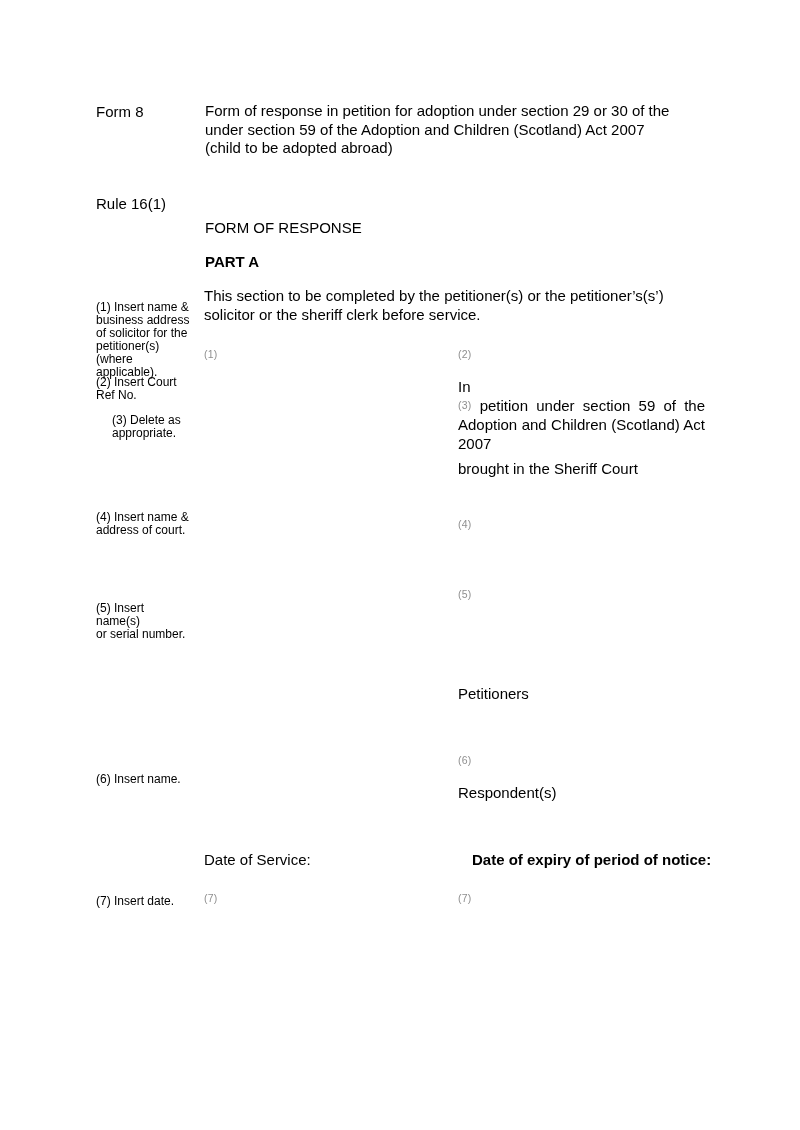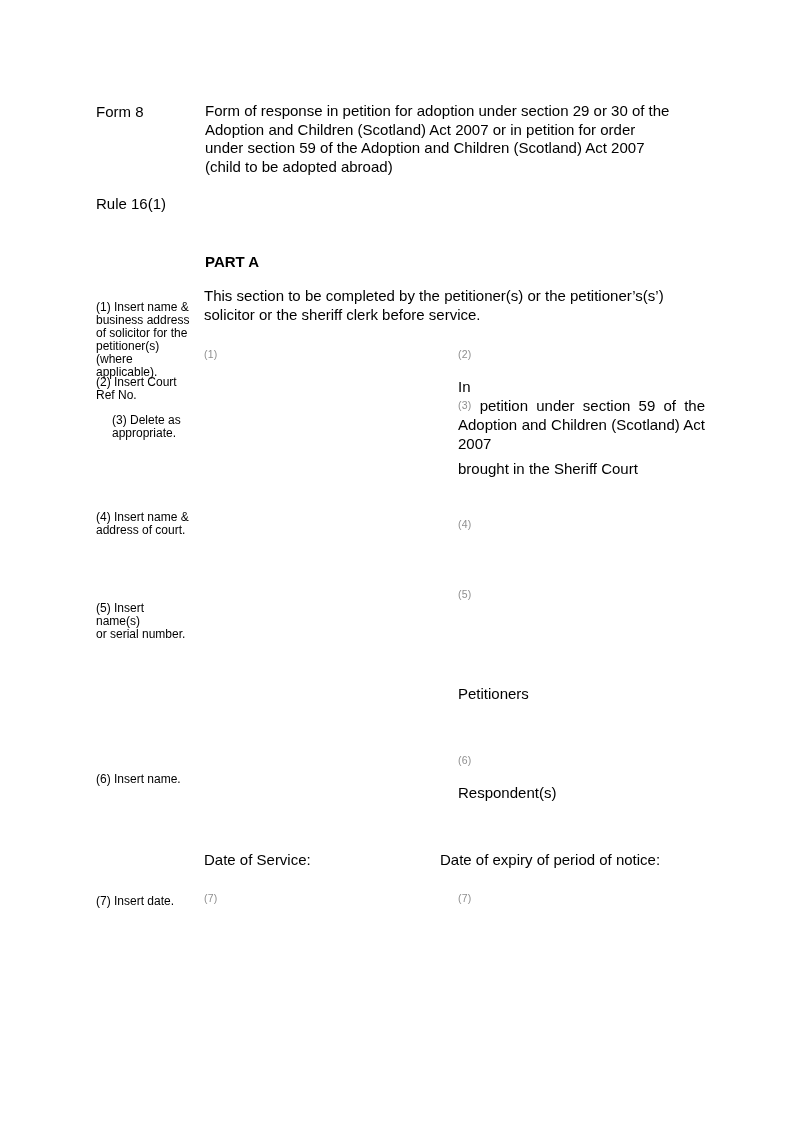--- a/index.html
+++ b/index.html
@@ -40,27 +40,27 @@
 </style>
 </head>
 <body>
 
 <div class="page">
 
   <div class="abs t15" style="left:96px; top:103px;">Form 8</div>
 
   <div class="abs t15 center" style="left:205px; top:102px; width:500px;">
       <div>Form of response in petition for adoption under section 29 or 30 of the</div>
-      <div>Adoption and Children (Scotland) Act 2007 or in petition for order</div>
       <div>under section 59 of the Adoption and Children (Scotland) Act 2007</div>
       <div>(child to be adopted abroad)</div>
     </div>
 
   <div class="abs t15" style="left:96px; top:195px;">Rule 16(1)</div>
 
+  <div class="abs t15 center" style="left:205px; top:219px; width:500px;">FORM OF RESPONSE</div>
 
   <div class="abs t15" style="left:204px; top:287px; width:510px;">
       <div>This section to be completed by the petitioner(s) or the petitioner’s(s’)</div>
       <div>solicitor or the sheriff clerk before service.</div>
     </div>
 
   <div class="abs t15 center b" style="left:205px; top:253px; width:500px;">PART A</div>
 
   <div class="abs note" style="left:96px; top:301px; width:94px;">
       <div>(1) Insert name &amp;</div>
@@ -105,18 +105,18 @@
 
   <div class="abs ref" style="left:458px; top:588px;">(5)</div>
 
   <div class="abs t15" style="left:458px; top:685px;">Petitioners</div>
 
   <div class="abs ref" style="left:458px; top:754px;">(6)</div>
 
   <div class="abs t15" style="left:458px; top:784px;">Respondent(s)</div>
 
   <div class="abs t15" style="left:204px; top:851px;">Date of Service:</div>
-  <div class="abs t15" style="left:440px; top:851px;">Date of expiry of period of notice:</div>
+  <div class="abs t15" style="left:472px; top:851px;font-weight:bold;">Date of expiry of period of notice:</div>
 
   <div class="abs ref" style="left:204px; top:892px;">(7)</div>
   <div class="abs ref" style="left:458px; top:892px;">(7)</div>
 
 </div>
 
 </body></html>

